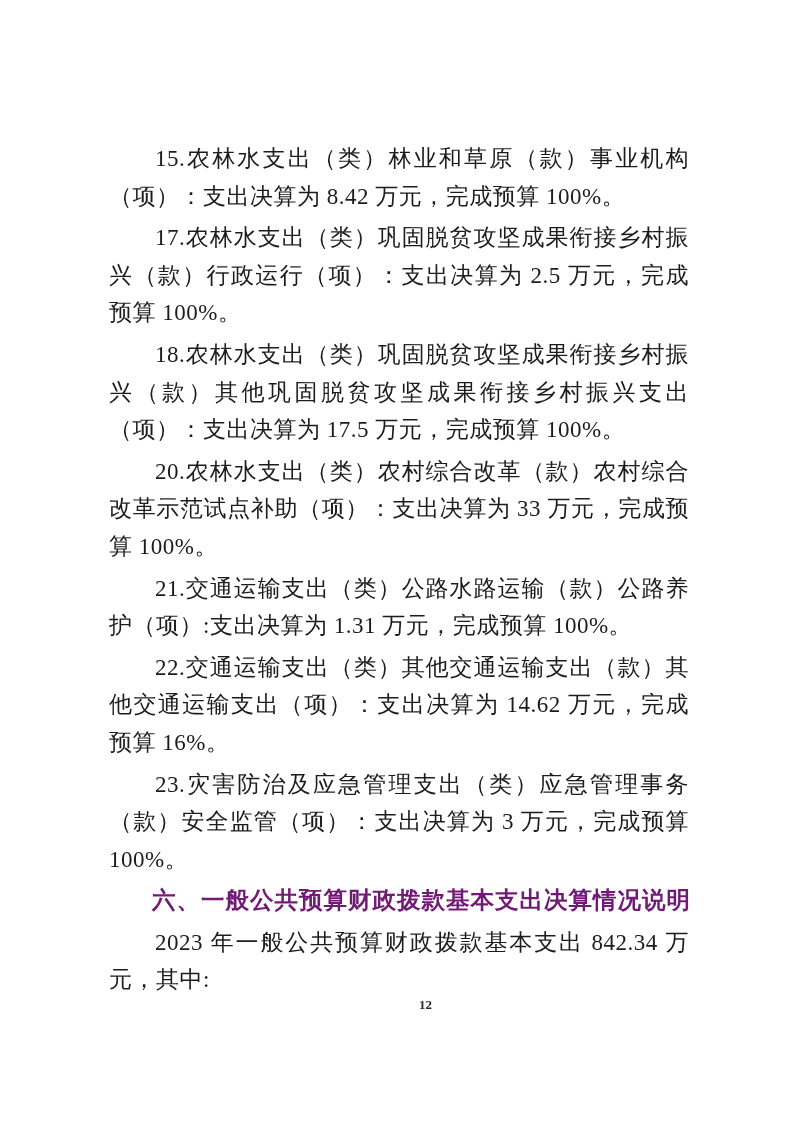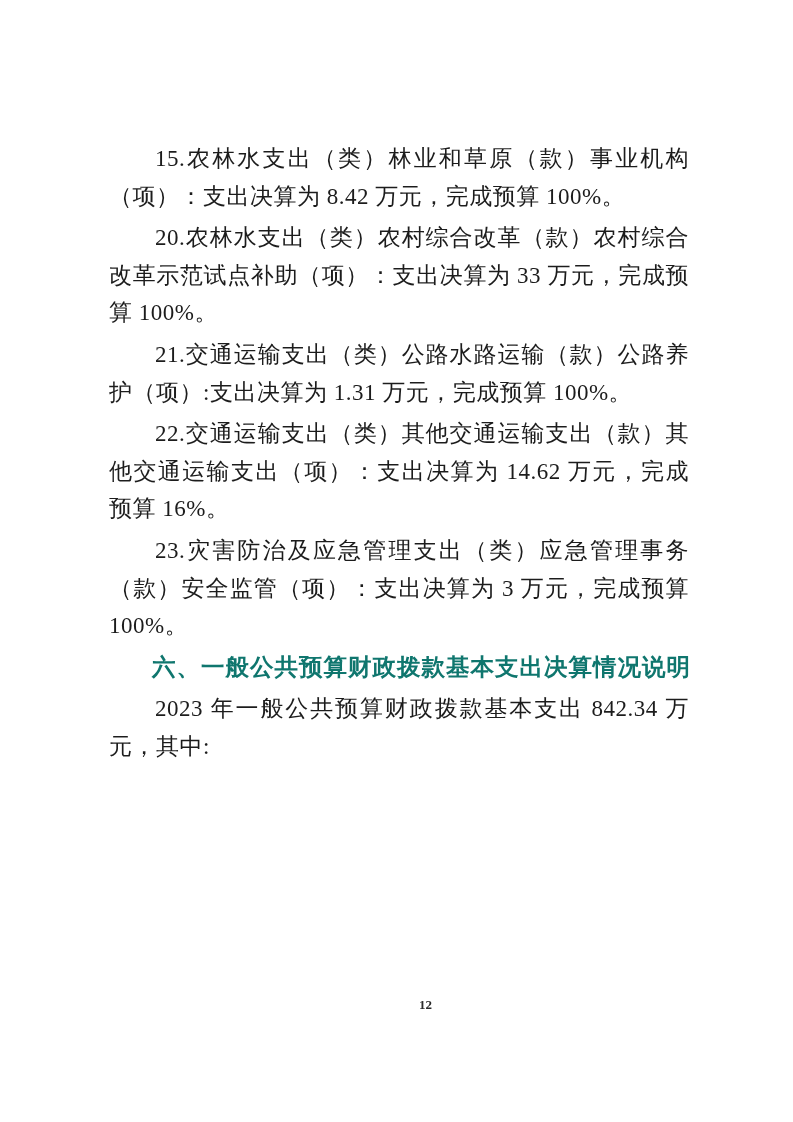--- a/index.html
+++ b/index.html
@@ -34,41 +34,43 @@
     word-break: break-all;
   }
   .section-heading {
     margin: 0;
     font-size: 23.5px;
     line-height: 37.6px;
     text-indent: 2em;
     font-weight: bold;
     font-family: "Liberation Sans", "DejaVu Sans", sans-serif;
     letter-spacing: 1px;
-    color: #0f766e;
+    color: #701a75;
   }
   .page-number {
     position: absolute;
     top: 997px;
     left: 8px;
     width: 100%;
     text-align: center;
     font-size: 13px;
     font-weight: bold;
     color: #2a2a2a;
     font-family: "Liberation Serif", "DejaVu Serif", serif;
     padding-left: 21px;
   }
 </style>
 </head>
 <body>
 
 <div class="page">
   <div class="content">
     <p class="para">15.农林水支出（类）林业和草原（款）事业机构（项）：支出决算为 8.42 万元，完成预算 100%。</p>
+    <p class="para">17.农林水支出（类）巩固脱贫攻坚成果衔接乡村振兴（款）行政运行（项）：支出决算为 2.5 万元，完成预算 100%。</p>
+    <p class="para">18.农林水支出（类）巩固脱贫攻坚成果衔接乡村振兴（款）其他巩固脱贫攻坚成果衔接乡村振兴支出（项）：支出决算为 17.5 万元，完成预算 100%。</p>
     <p class="para">20.农林水支出（类）农村综合改革（款）农村综合改革示范试点补助（项）：支出决算为 33 万元，完成预算 100%。</p>
     <p class="para">21.交通运输支出（类）公路水路运输（款）公路养护（项）:支出决算为 1.31 万元，完成预算 100%。</p>
     <p class="para">22.交通运输支出（类）其他交通运输支出（款）其他交通运输支出（项）：支出决算为 14.62 万元，完成预算 16%。</p>
     <p class="para">23.灾害防治及应急管理支出（类）应急管理事务（款）安全监管（项）：支出决算为 3 万元，完成预算 100%。</p>
     <p class="section-heading">六、一般公共预算财政拨款基本支出决算情况说明</p>
     <p class="para">2023 年一般公共预算财政拨款基本支出 842.34 万元，其中:</p>
 
   </div>
   <div class="page-number">12</div>
 </div>

